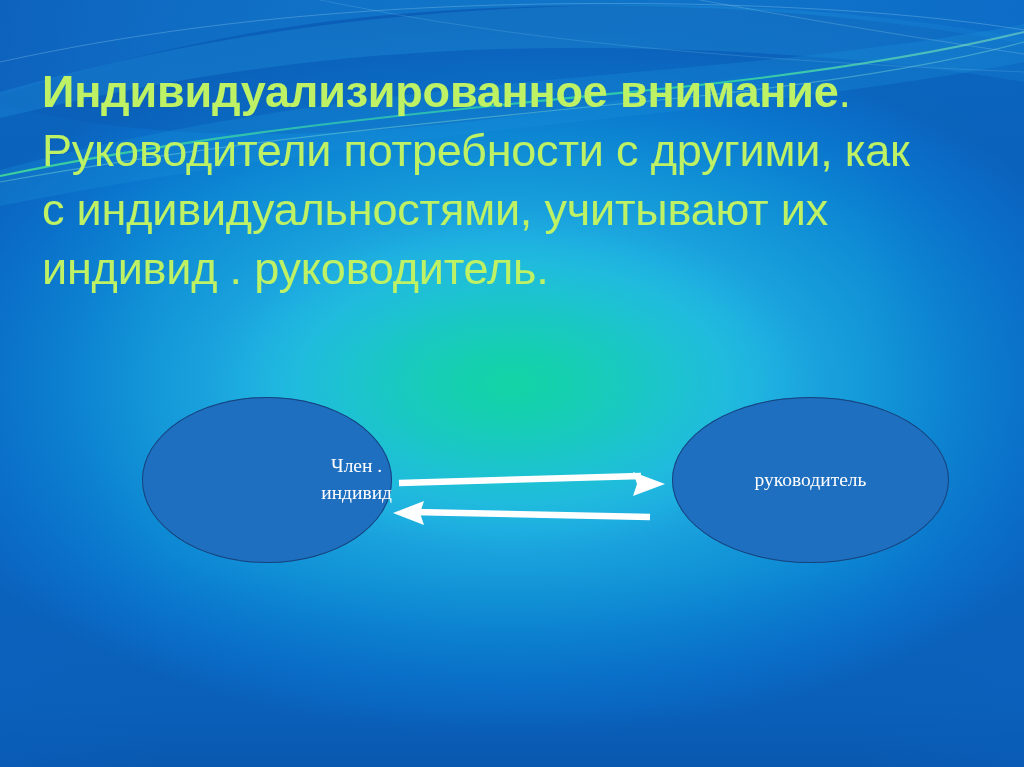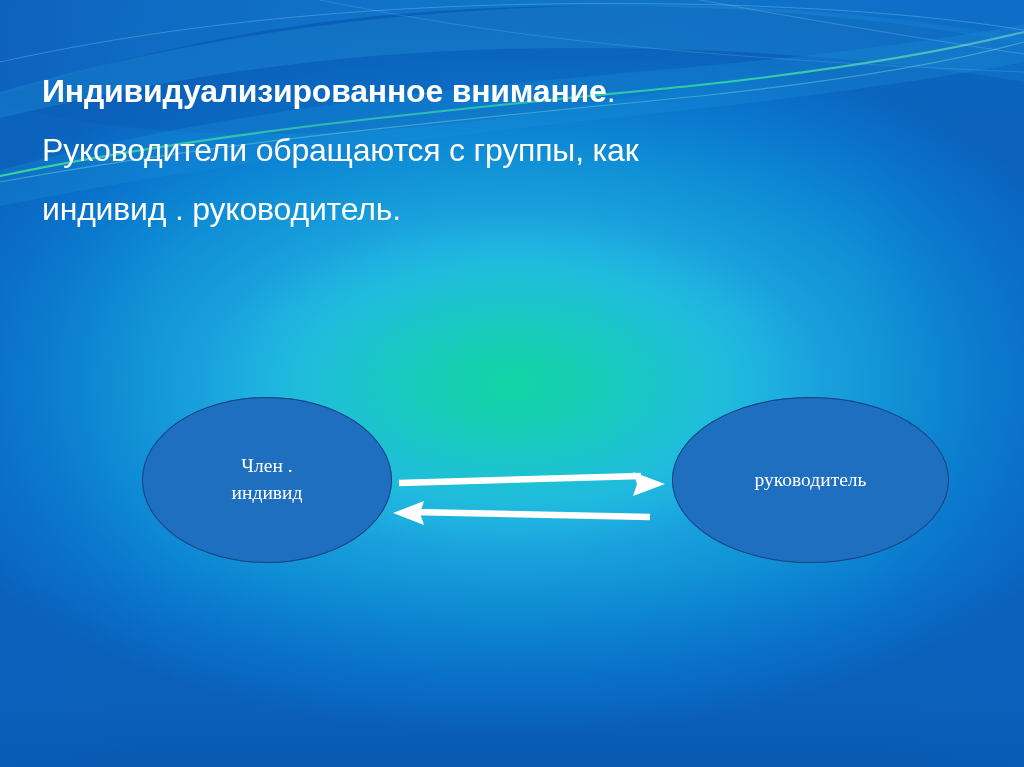--- a/index.html
+++ b/index.html
@@ -63,22 +63,22 @@
     width: 1024px;
     height: 250px;
   }
 
   
   .text-block {
     position: absolute;
     left: 42px;
     top: 62px;
     width: 940px;
-    color: #ffffff;
-    font-size: 32px;
+    color: #bef264;
+    font-size: 45px;
     line-height: 59px;
     letter-spacing: -0.2px;
     white-space: nowrap;
   }
   .text-line {
     height: 59px;
   }
   .text-line.bold {
     font-weight: bold;
   }
@@ -106,20 +106,21 @@
     line-height: 27px;
     border-radius: 50%;
     background: #1f6fc0;
     box-shadow: inset 0 0 0 1px #14447c;
   }
   #node-member {
     left: 142px;
     top: 397px;
     width: 250px;
     height: 166px;
+    justify-content: flex-end;
   }
   #node-leader {
     left: 672px;
     top: 397px;
     width: 277px;
     height: 166px;
   }
   .node-label {
     padding-bottom: 2px;
   }
@@ -168,21 +169,22 @@
     <path d="M0,176 C220,130 450,110 690,86 C840,70 950,50 1024,32" fill="none" stroke="url(#wvline)" stroke-width="2.1"></path>
     <path d="M0,182 C230,140 460,120 700,96 C850,80 958,60 1024,42" fill="none" stroke="#8fe8d2" stroke-opacity="0.38" stroke-width="1.1"></path>
 
     <path d="M0,62 C200,18 420,0 680,4 C840,7 950,18 1024,30" fill="none" stroke="#9fd8f2" stroke-opacity="0.30" stroke-width="1"></path>
     <path d="M320,0 C470,30 640,56 1024,72" fill="none" stroke="#7fc8ef" stroke-opacity="0.22" stroke-width="1"></path>
     <path d="M700,0 C820,22 930,40 1024,54" fill="none" stroke="#bfe6fa" stroke-opacity="0.22" stroke-width="1"></path>
   </svg>
 
   <div class="text-block">
     <div class="text-line bold"><span>Индивидуализированное внимание</span><span class="tail-regular">.</span></div>
-    <div class="text-line">Руководители обращаются с группы, как</div>
+    <div class="text-line">Руководители потребности с другими, как</div>
+    <div class="text-line">с индивидуальностями, учитывают их</div>
     <div class="text-line">индивид . руководитель.</div>
   </div>
 
   <svg class="diagram" viewBox="0 0 1024 767">
 
     <g>
       <line x1="399" y1="483" x2="641" y2="476" stroke="#ffffff" stroke-width="6.5" stroke-linecap="butt"></line>
       <polygon points="665,484 633,472 637,484 633,496" fill="#ffffff"></polygon>
     </g>
 

